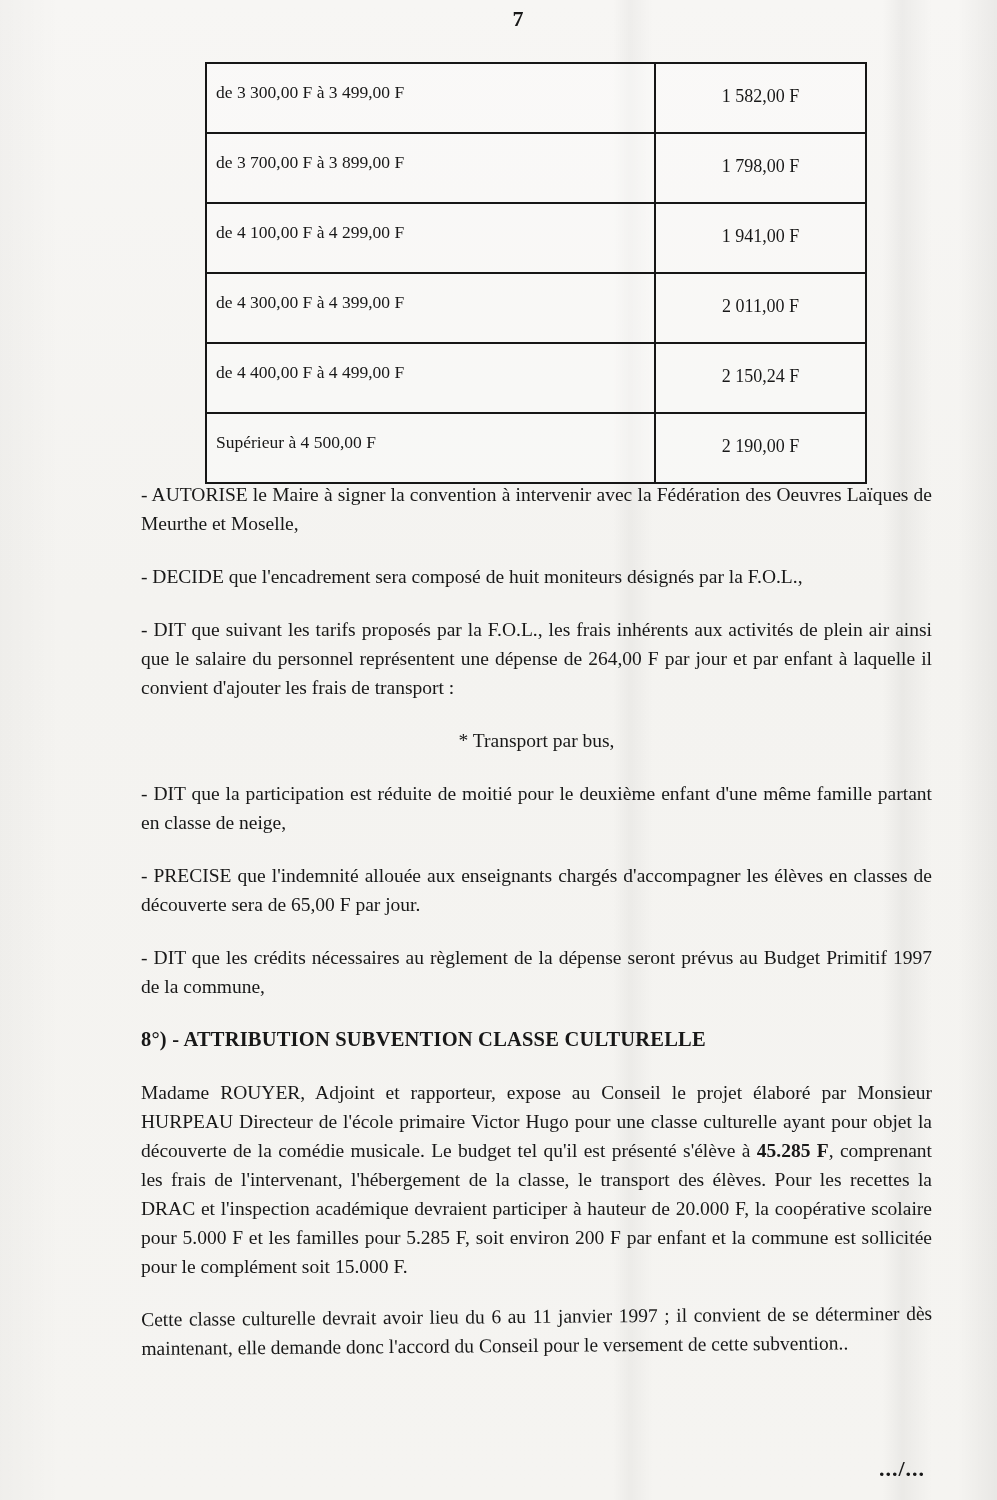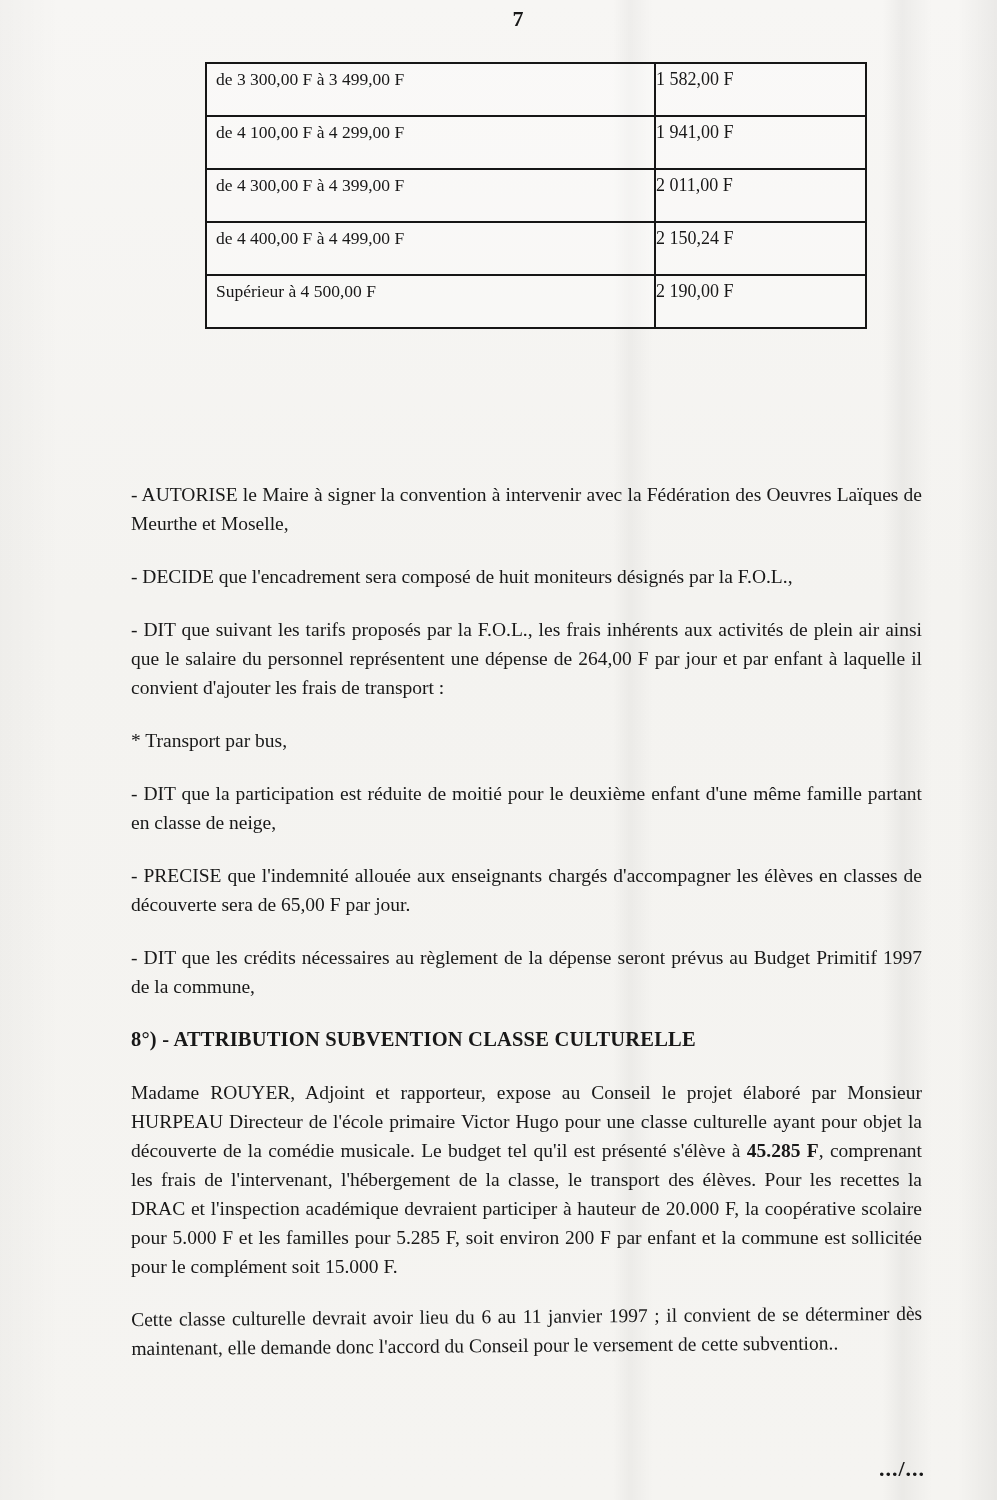--- a/index.html
+++ b/index.html
@@ -40,43 +40,43 @@
   }
   .tariff-table td {
     border: 2px solid #161616;
     height: 46px;
     vertical-align: top;
     font-size: 17.5px;
     background: rgba(255,255,255,0.35);
   }
   .tariff-table td.range-cell {
     width: 432px;
-    padding: 5px 6px 0 9px;
+    padding: 18px 6px 0 9px;
     text-align: left;
   }
   .tariff-table td.amount-cell {
-    padding: 5px 0 0 0;
-    text-align: left;
+    padding: 22px 0 0 0;
+    text-align: center;
     font-size: 18px;
   }
   
   .text-block {
     position: absolute;
     top: 480px;
-    left: 131px;
+    left: 141px;
     width: 791px;
     font-size: 19.5px;
     line-height: 29px;
     text-align: justify;
   }
   .text-block p {
     margin: 0 0 24px 0;
   }
   p.bullet-line {
-    text-align: left;
+    text-align: center;
   }
   .section-heading {
     font-size: 20.5px;
     font-weight: bold;
     letter-spacing: 0.2px;
     margin: 4px 0 32px 0;
     text-align: left;
   }
   .bold-inline {
     font-weight: bold;
@@ -100,20 +100,24 @@
 
 <div class="page-number">7</div>
 
 <table class="tariff-table">
   <tbody>
     <tr>
       <td class="range-cell">de 3 300,00 F à 3 499,00 F</td>
       <td class="amount-cell">1 582,00 F</td>
     </tr>
     <tr>
+      <td class="range-cell">de 3 700,00 F à 3 899,00 F</td>
+      <td class="amount-cell">1 798,00 F</td>
+    </tr>
+    <tr>
       <td class="range-cell">de 4 100,00 F à 4 299,00 F</td>
       <td class="amount-cell">1 941,00 F</td>
     </tr>
     <tr>
       <td class="range-cell">de 4 300,00 F à 4 399,00 F</td>
       <td class="amount-cell">2 011,00 F</td>
     </tr>
     <tr>
       <td class="range-cell">de 4 400,00 F à 4 499,00 F</td>
       <td class="amount-cell">2 150,24 F</td>

